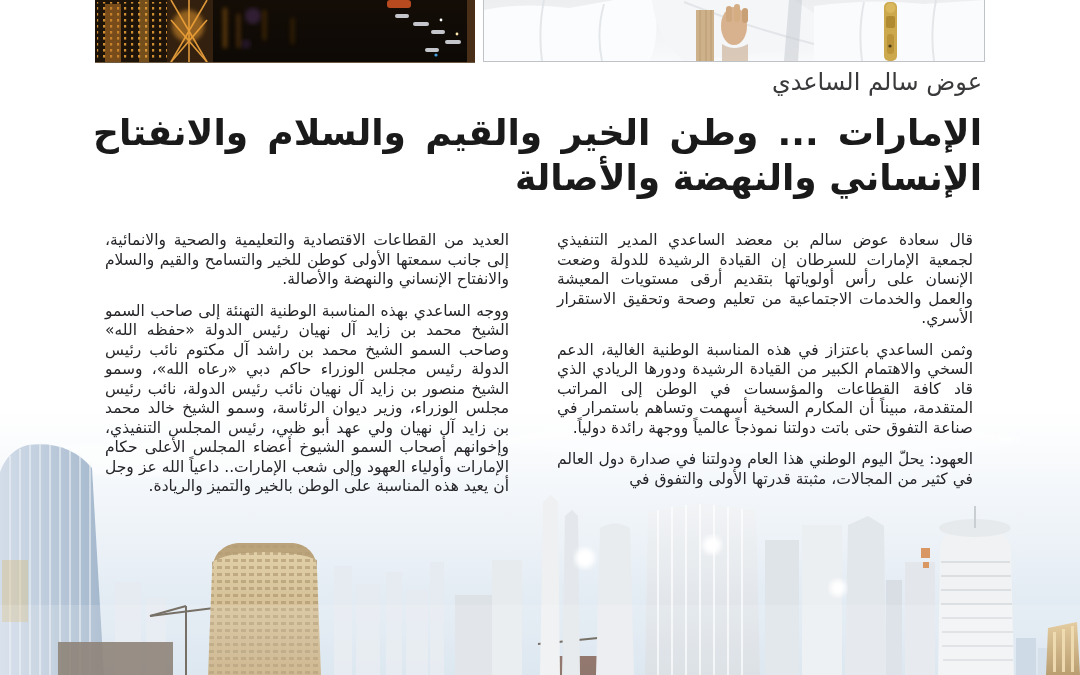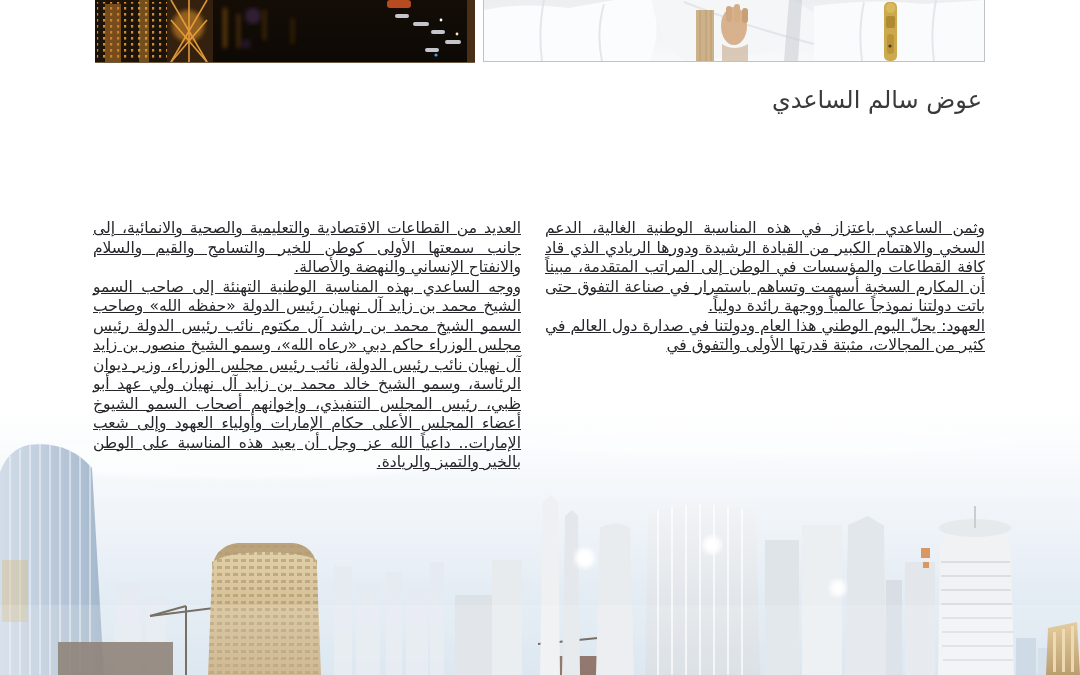--- a/index.html
+++ b/index.html
@@ -7,35 +7,35 @@
     position:relative;width:1080px;height:675px;background:#ffffff;overflow:hidden;
     font-family:"DejaVu Sans",sans-serif;margin:0 auto;
   }
   
   .photo-top{position:absolute;top:0;height:62px;overflow:hidden;}
   .photo-marina{left:95px;width:380px;border-bottom:1px solid #6d5a43;}
   .photo-officials{left:483px;width:502px;border:1px solid #bfc3c7;border-top:none;box-sizing:border-box;}
   .photo-top svg{display:block;}
   
   .byline{
-    position:absolute;top:86px;left:93px;width:889px;direction:rtl;text-align:right;
+    position:absolute;top:68px;left:93px;width:889px;direction:rtl;text-align:right;
     font-size:24px;color:#3a3a3c;letter-spacing:0;
   }
   .headline{
     position:absolute;top:110px;left:93px;width:889px;direction:rtl;
     font-weight:bold;color:#1a1a1b;font-size:36px;line-height:45px;
   }
   .headline .h-line1{text-align:justify;text-align-last:justify;}
   .headline .h-line2{text-align:right;}
   
   .col{
     position:absolute;top:219px;direction:rtl;text-align:justify;
     font-size:15.5px;line-height:19.5px;color:#26262a;z-index:2;
   }
-  .col p{margin:0;text-decoration:underline;}
+  .col p{margin:12px;}
   .col-right{left:545px;width:440px;}
   .col-left{left:93px;width:428px;}
   
   .skyline{position:absolute;left:0;top:410px;width:1080px;height:265px;z-index:0;}
   .skyline svg{display:block;}
 </style>
 </head>
 <body>
 
 <div class="page">
@@ -135,22 +135,27 @@
       <rect x="400" y="2" width="13" height="59" rx="5" fill="#cda94e"></rect>
       <rect x="402" y="16" width="9" height="12" rx="2" fill="#b08a30"></rect>
       <circle cx="406.5" cy="8" r="5" fill="#d9b85e"></circle>
       <rect x="403" y="34" width="7" height="20" rx="3" fill="#bb943a"></rect>
       <circle cx="406" cy="46" r="1.6" fill="#4a3a14"></circle>
     </svg>
   </div>
 
   <div class="byline">عوض سالم الساعدي</div>
 
+  <div class="headline">
+    <div class="h-line1">الإمارات ... وطن الخير والقيم والسلام والانفتاح</div>
+    <div class="h-line2">الإنساني والنهضة والأصالة</div>
+  </div>
 
   <div class="col col-right">
+    <p>قال سعادة عوض سالم بن معضد الساعدي المدير التنفيذي لجمعية الإمارات للسرطان إن القيادة الرشيدة للدولة وضعت الإنسان على رأس أولوياتها بتقديم أرقى مستويات المعيشة والعمل والخدمات الاجتماعية من تعليم وصحة وتحقيق الاستقرار الأسري.</p>
     <p>وثمن الساعدي باعتزاز في هذه المناسبة الوطنية الغالية، الدعم السخي والاهتمام الكبير من القيادة الرشيدة ودورها الريادي الذي قاد كافة القطاعات والمؤسسات في الوطن إلى المراتب المتقدمة، مبيناً أن المكارم السخية أسهمت وتساهم باستمرار في صناعة التفوق حتى باتت دولتنا نموذجاً عالمياً ووجهة رائدة دولياً.</p>
     <p>العهود: يحلّ اليوم الوطني هذا العام ودولتنا في صدارة دول العالم في كثير من المجالات، مثبتة قدرتها الأولى والتفوق في</p>
   </div>
 
   <div class="col col-left">
     <p>العديد من القطاعات الاقتصادية والتعليمية والصحية والانمائية، إلى جانب سمعتها الأولى كوطن للخير والتسامح والقيم والسلام والانفتاح الإنساني والنهضة والأصالة.</p>
     <p>ووجه الساعدي بهذه المناسبة الوطنية التهنئة إلى صاحب السمو الشيخ محمد بن زايد آل نهيان رئيس الدولة «حفظه الله» وصاحب السمو الشيخ محمد بن راشد آل مكتوم نائب رئيس الدولة رئيس مجلس الوزراء حاكم دبي «رعاه الله»، وسمو الشيخ منصور بن زايد آل نهيان نائب رئيس الدولة، نائب رئيس مجلس الوزراء، وزير ديوان الرئاسة، وسمو الشيخ خالد محمد بن زايد آل نهيان ولي عهد أبو ظبي، رئيس المجلس التنفيذي، وإخوانهم أصحاب السمو الشيوخ أعضاء المجلس الأعلى حكام الإمارات وأولياء العهود وإلى شعب الإمارات.. داعياً الله عز وجل أن يعيد هذه المناسبة على الوطن بالخير والتميز والريادة.</p>
   </div>
 
   <div class="skyline">

